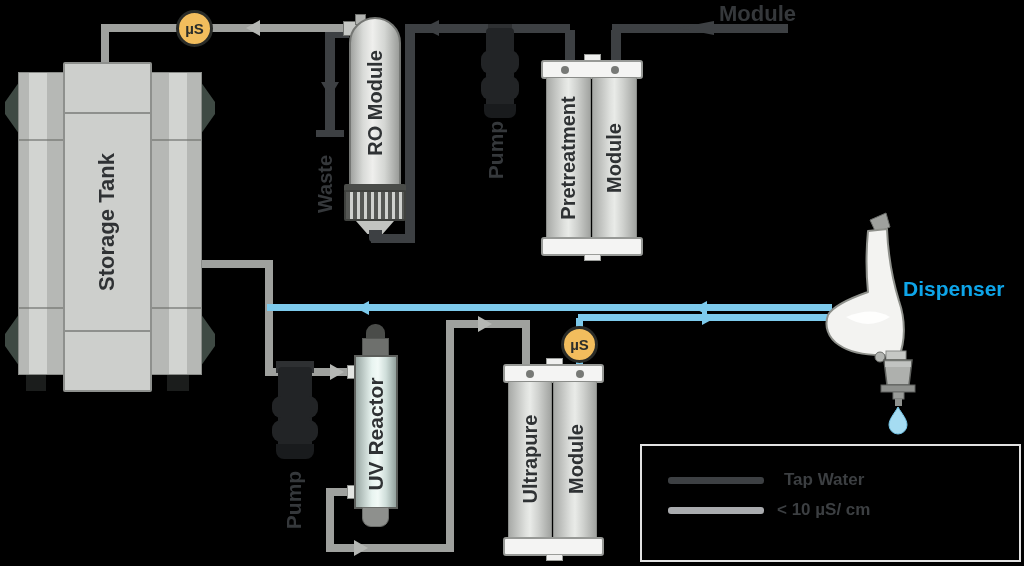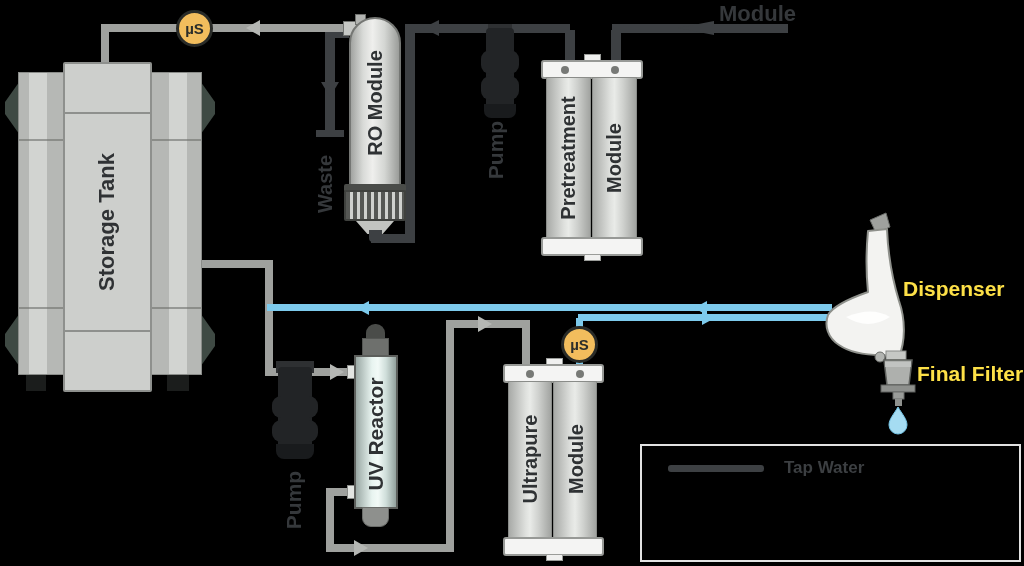--- a/index.html
+++ b/index.html
@@ -15,21 +15,21 @@
   .ar-l-g{border-width:8px 14px 8px 0;border-color:transparent #b5b7b4 transparent transparent;}
   .ar-r-g{border-width:8px 0 8px 14px;border-color:transparent transparent transparent #b5b7b4;}
   .ar-l-b{border-width:7px 13px 7px 0;border-color:transparent #7dcaec transparent transparent;}
   .ar-r-b{border-width:7px 0 7px 13px;border-color:transparent transparent transparent #7dcaec;}
   .ar-l-d{border-width:7px 36px 7px 0;border-color:transparent #3d4043 transparent transparent;}
   .ar-l-d2{border-width:8px 16px 8px 0;border-color:transparent #3d4043 transparent transparent;}
   .ar-d-d{border-width:15px 9px 0 9px;border-color:#3d4043 transparent transparent transparent;}
   
   .vlab{position:absolute;transform:translate(-50%,-50%) rotate(-90deg);
         white-space:nowrap;font-weight:700;color:#2f3234;}
-  .hlab{position:absolute;font-weight:700;color:#fde047;white-space:nowrap;}
+  .hlab{position:absolute;font-weight:700;color:#0ea5e9;white-space:nowrap;}
   .dark-lab{color:#35383b;}
   
   .sensor{position:absolute;width:37px;height:37px;border-radius:50%;
           border:3px solid #292b28;box-sizing:border-box;display:flex;
           align-items:center;justify-content:center;font-weight:700;
           font-size:15px;color:#2b2d2a;}
   
   .cap{position:absolute;background:#f4f4f3;border:2px solid #97999 6;border:2px solid #979996;
        border-radius:3px;box-sizing:border-box;}
   .tab{position:absolute;background:#f0f0ef;border:1px solid #9a9c99;box-sizing:border-box;}
@@ -180,22 +180,25 @@
     <rect x="885" y="362" width="26" height="5" fill="#c6c8c5" opacity="0.8"></rect>
     <rect x="881" y="385" width="34" height="7" fill="#8e908d" stroke="#5f615e"></rect>
     <rect x="893" y="392" width="11" height="7" fill="#9a9c99" stroke="#6b6d6a"></rect>
     <rect x="895" y="399" width="7" height="7" fill="#8e908d"></rect>
     <path d="M 898,407 C 894,414 889,419 889,425 A 9,9 0 0 0 907,425 C 907,419 902,414 898,407 Z" fill="#a5dcf2" stroke="#74c4e6" stroke-width="1"></path>
   </svg>
 
   <div class="hlab dark-lab" style="left:719px;top:1px;font-size:22px;">Module</div>
   <div class="vlab dark-lab" style="left:325px;top:184px;font-size:20px;">Waste</div>
   <div class="hlab" style="left:903px;top:277px;font-size:21px;">Dispenser</div>
-  <div class="hlab" style="left:917px;top:362px;font-size:21px;">Final Filter</div>
 
   <div class="legend">
-    <div class="lrow" style="top:12px;gap:20px;">
+    <div class="lrow" style="top:24px;gap:20px;">
       <span class="lswatch" style="background: rgb(61, 64, 67);"></span>
       <span class="llabel">Tap Water</span>
     </div>
+    <div class="lrow" style="top:54px;">
+      <span class="lswatch" style="background: rgb(169, 171, 174);"></span>
+      <span class="llabel">&lt; 10 µS/ cm</span>
+    </div>
   </div>
 
 </div>
 
 </body></html>

